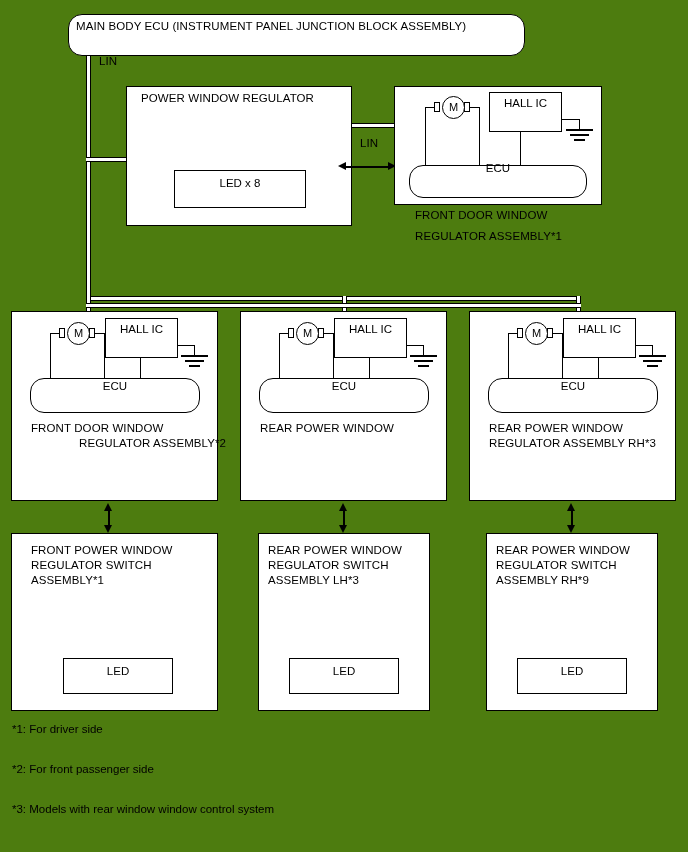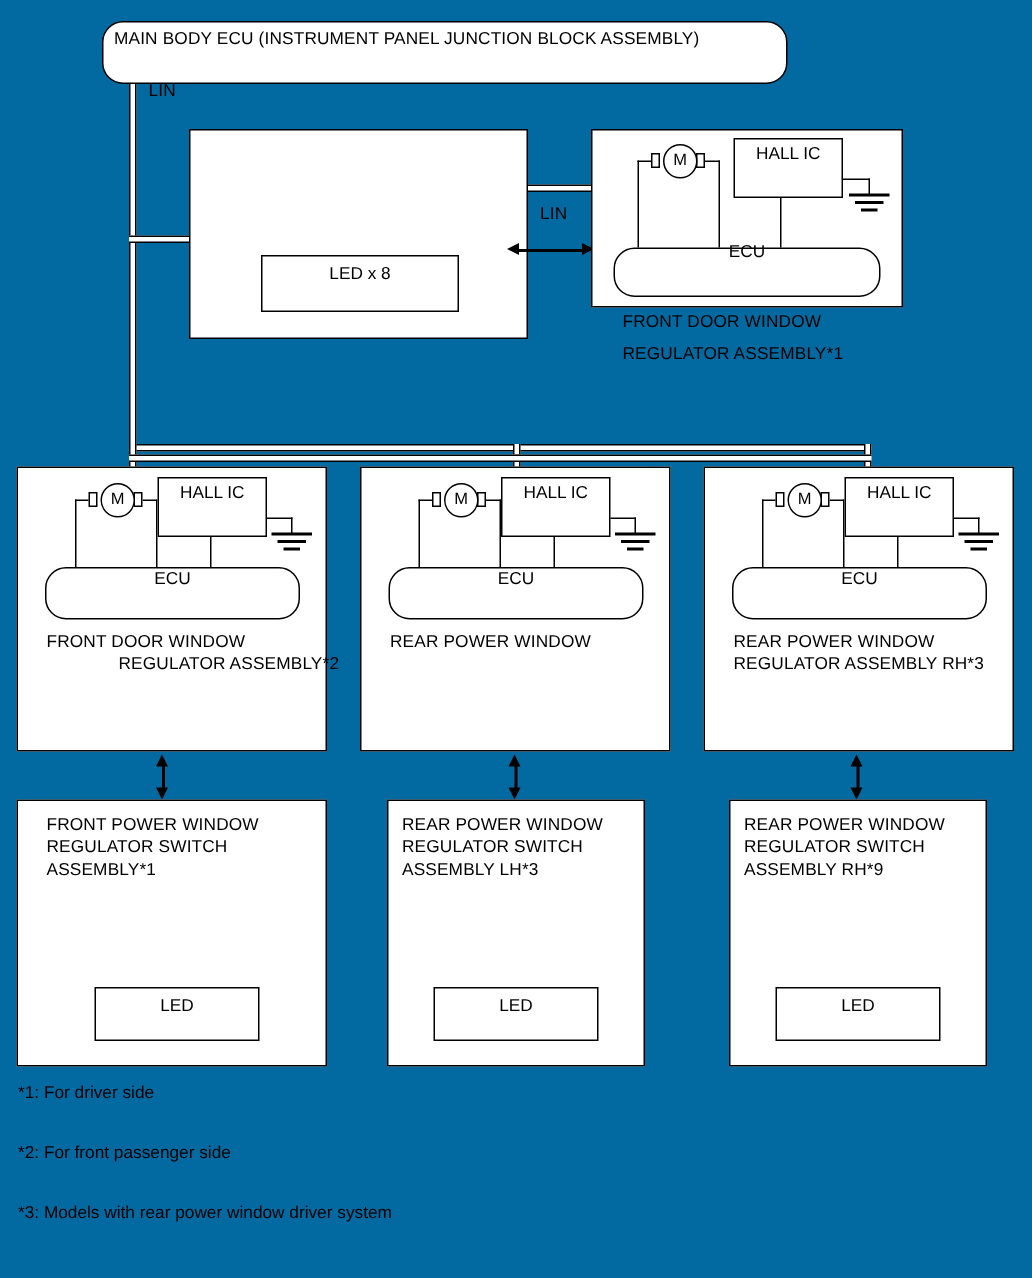--- a/index.html
+++ b/index.html
@@ -9,21 +9,21 @@
   }
   body {
     font-family: "Liberation Sans", sans-serif;
     color: #000000;
   }
   #page {
     position: relative;
     width: 688px;
     height: 852px;
     overflow: hidden;
-    background: #0369a1;
+    background: #4d7c0f;
   }
   .box {
     position: absolute;
     box-sizing: border-box;
     border: 1px solid #000;
     background: #fff;
   }
   .rbox {
     position: absolute;
     box-sizing: border-box;
@@ -149,20 +149,21 @@
 
   <div class="rbox" style="left:68px; top:14px; width:457px; height:42px;"></div>
   <div class="lbl" style="left:76px; top:19px;">MAIN BODY ECU (INSTRUMENT PANEL JUNCTION BLOCK ASSEMBLY)</div>
 
   <div class="bus-v" style="left:86px; top:56px; height:247px;"></div>
   <div class="lbl" style="left:99px; top:54px;">LIN</div>
 
   <div class="bus-h" style="left:86px; top:157px; width:42px;"></div>
 
   <div class="box" style="left:126px; top:86px; width:226px; height:140px;"></div>
+  <div class="lbl" style="left:141px; top:91px;">POWER WINDOW REGULATOR</div>
   <div class="box" style="left:174px; top:170px; width:132px; height:38px;"></div>
   <div class="ctr" style="left:174px; top:176px; width:132px;">LED x 8</div>
 
   <div class="bus-h" style="left:352px; top:123px; width:44px;"></div>
   <div class="lbl" style="left:360px; top:136px;">LIN</div>
   <div class="arrow-h" style="left:338px; top:162px; width:58px; height:9px;">
     <div class="shaft" style="left:5px; width:48px;"></div>
     <div class="head lf"></div>
     <div class="head rt"></div>
   </div>
@@ -314,15 +315,15 @@
 
   <div class="box" style="left:486px; top:533px; width:172px; height:178px;"></div>
   <div class="lbl" style="left:496px; top:543px;">REAR POWER WINDOW</div>
   <div class="lbl" style="left:496px; top:558px;">REGULATOR SWITCH</div>
   <div class="lbl" style="left:496px; top:573px;">ASSEMBLY RH*9</div>
   <div class="box" style="left:517px; top:658px; width:110px; height:36px;"></div>
   <div class="ctr" style="left:517px; top:664px; width:110px;">LED</div>
 
   <div class="note" style="left:12px; top:723px;">*1: For driver side</div>
   <div class="note" style="left:12px; top:763px;">*2: For front passenger side</div>
-  <div class="note" style="left:12px; top:803px;">*3: Models with rear power window driver system</div>
+  <div class="note" style="left:12px; top:803px;">*3: Models with rear window window control system</div>
 
 </div>
 
 </body></html>

